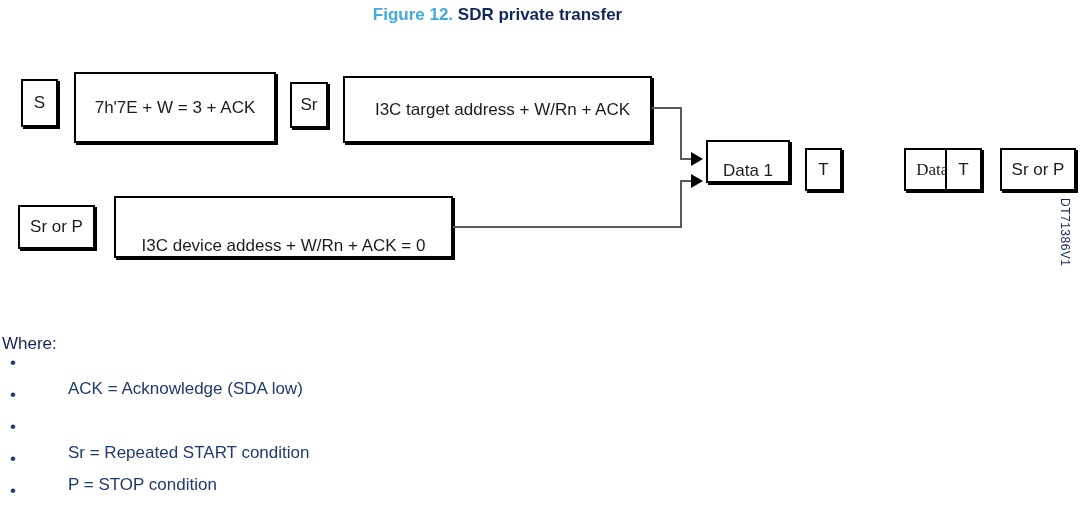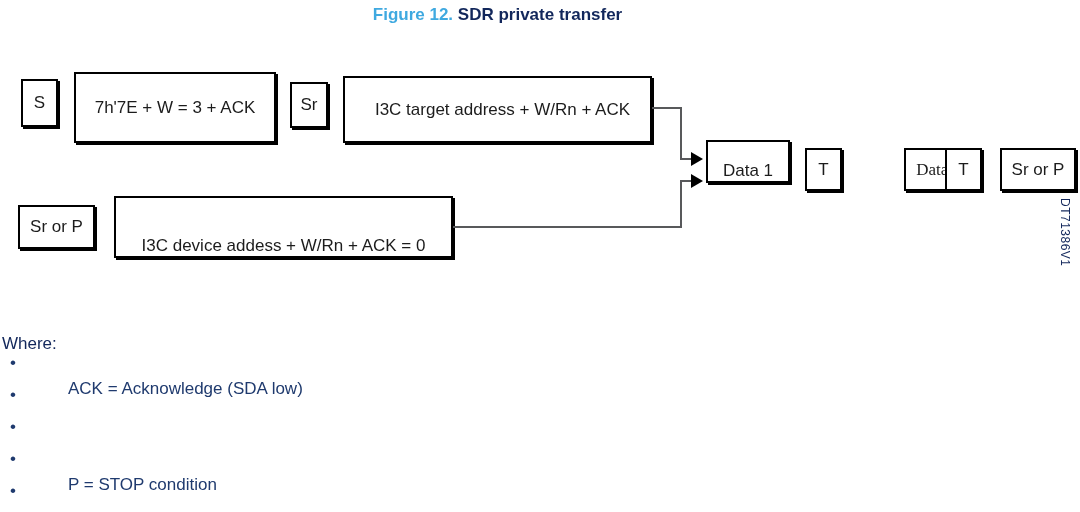--- a/index.html
+++ b/index.html
@@ -187,20 +187,21 @@
 <div class="legend">
   <div class="legend-row">
     <span class="legend-bullet">•</span>
     <span class="legend-text">ACK = Acknowledge (SDA low)</span>
   </div>
   <div class="legend-row">
     <span class="legend-bullet">•</span>
   </div>
   <div class="legend-row">
     <span class="legend-bullet">•</span>
+    <span class="legend-text">Sr = Repeated START condition</span>
   </div>
   <div class="legend-row">
     <span class="legend-bullet">•</span>
     <span class="legend-text">P = STOP condition</span>
   </div>
   <div class="legend-row">
     <span class="legend-bullet">•</span>
   </div>
 </div>
 

